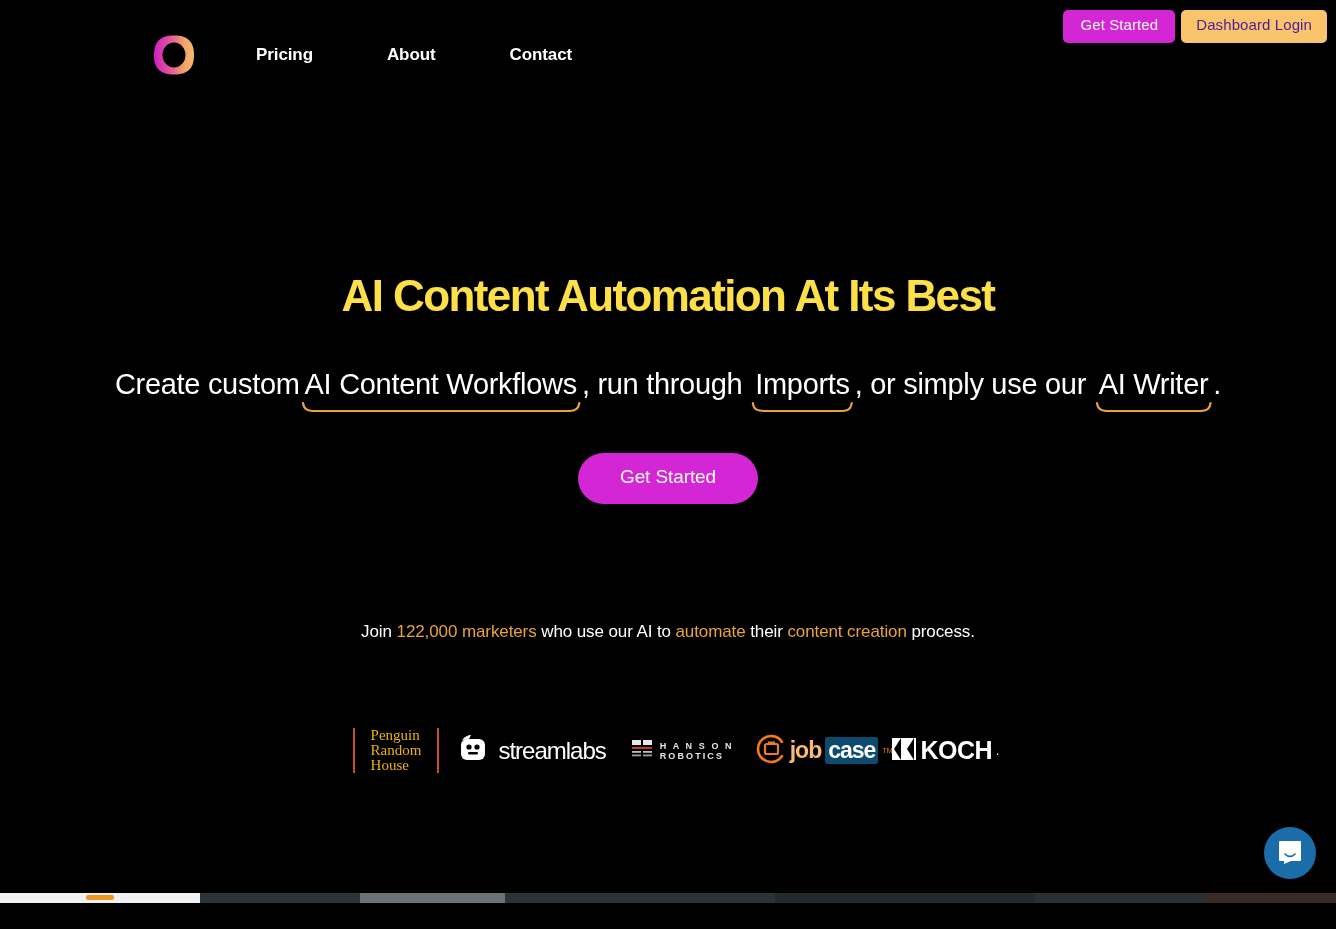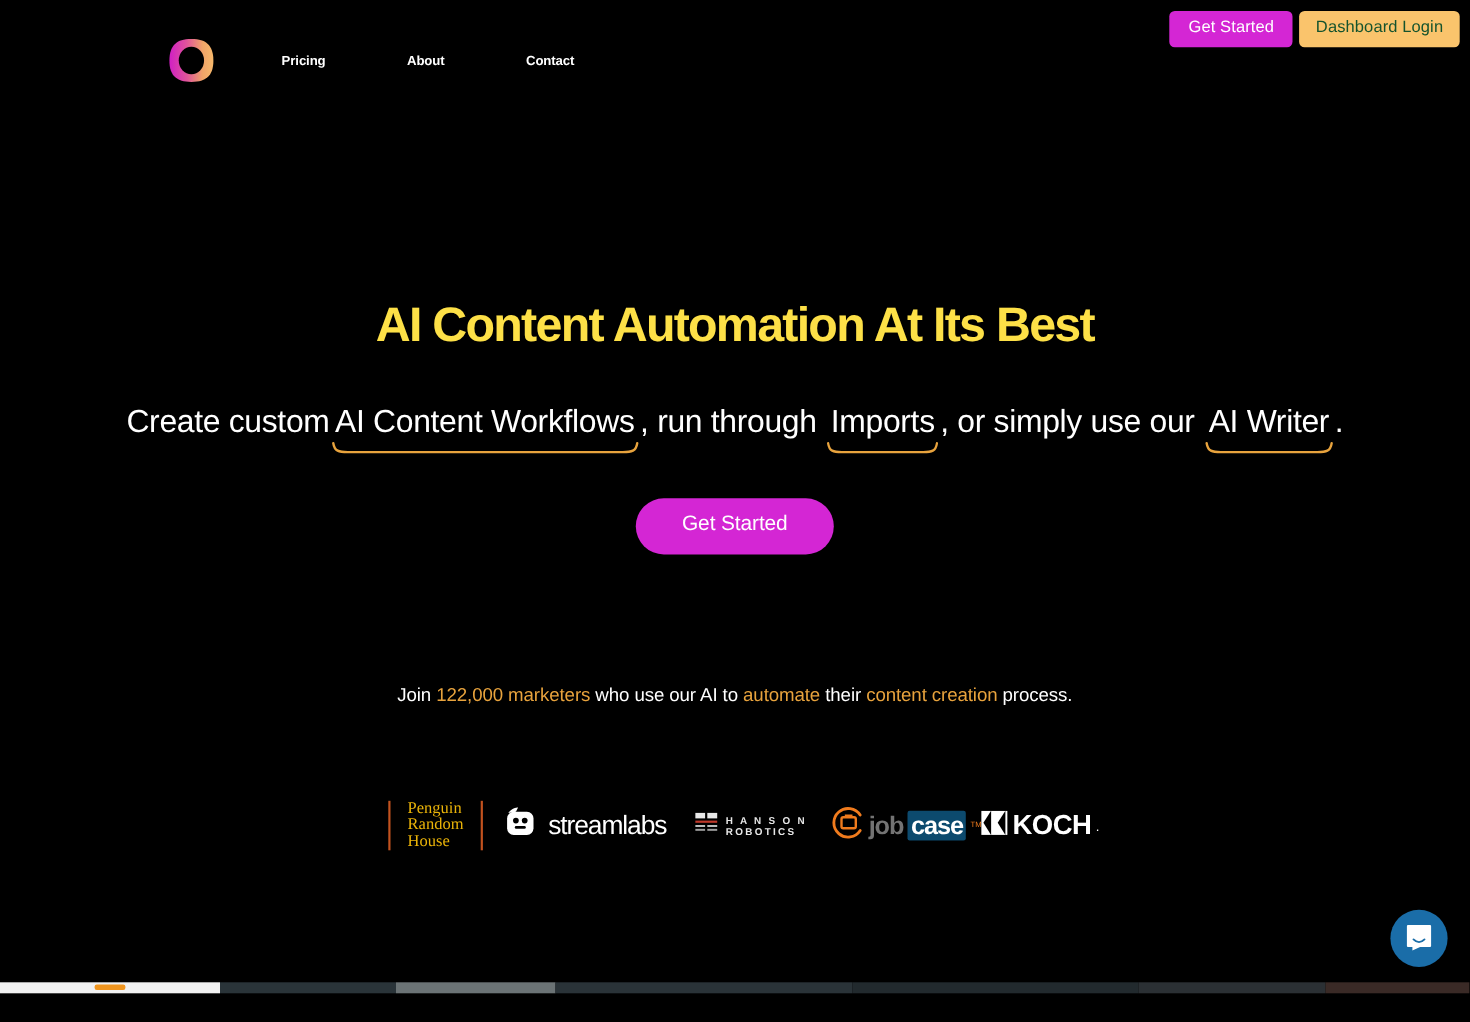--- a/index.html
+++ b/index.html
@@ -13,34 +13,34 @@
 
   
   .auth-bar { position:absolute; top:10px; right:9px; display:flex; gap:6px; z-index:40; }
   .btn-get-started-top {
     background:#D426D4; color:#ffffff; border:none;
     font-size:15px; font-family:"Liberation Sans", sans-serif;
     padding:7px 17px 9px; border-radius:5px; cursor:pointer; line-height:1.1;
     letter-spacing:.1px;
   }
   .btn-dashboard-login {
-    background:#FAC46C; color:#14532d; border:none;
+    background:#FAC46C; color:#4c1d95; border:none;
     font-size:15px; font-family:"Liberation Sans", sans-serif;
     padding:7px 15px 9px; border-radius:5px; cursor:pointer; line-height:1.1;
     letter-spacing:.1px;
   }
 
   
   .header { position:absolute; top:0; left:0; width:100%; height:110px; display:flex; align-items:center; }
   .brand { display:flex; align-items:center; margin-left:150px; cursor:pointer; }
   .brand-mark { width:48px; height:44px; flex:0 0 auto; }
   .brand-name { font-size:29px; font-weight:bold; color:#ffffff; letter-spacing:-.4px; margin-left:9px; white-space:nowrap; }
   .nav { display:flex; align-items:center; margin-left:58px; }
   .nav-link {
-    color:#ffffff; font-size:12px; font-weight:bold; text-decoration:none;
+    color:#ffffff; font-size:17px; font-weight:bold; text-decoration:none;
     padding:8px 0; margin-right:74px; white-space:nowrap; cursor:pointer;
     letter-spacing:-.1px;
   }
 
   
   .hero { position:absolute; top:0; left:0; width:100%; text-align:center; }
   .hero-title {
     position:absolute; top:272px; left:0; width:100%;
     font-size:44px; font-weight:bold; color:#fde047;
     letter-spacing:-1.6px; line-height:1.08; white-space:nowrap;
@@ -73,21 +73,21 @@
     display:flex; align-items:center; justify-content:center; gap:0;
   }
   .divider { width:2px; height:45px; background:#C2521E; margin:0 16px; flex:0 0 auto; }
 
   .logo-prh { color:#eab308; font-family:"Liberation Serif", serif; font-size:15px; line-height:15px; text-align:left; }
   .logo-streamlabs { display:flex; align-items:center; gap:9px; }
   .sl-word { color:#ffffff; font-size:24px; font-weight:normal; letter-spacing:-1px; }
   .logo-hanson { display:flex; align-items:center; gap:6px; margin-left:26px; }
   .hanson-word { color:#E6E6E6; font-size:9px; font-weight:bold; letter-spacing:2.1px; line-height:10px; }
   .logo-jobcase { display:flex; align-items:center; gap:4px; margin-left:22px; }
-  .jc-job { color:#737373; font-size:23px; font-weight:bold; letter-spacing:-1px; }
+  .jc-job { color:#fdba74; font-size:23px; font-weight:bold; letter-spacing:-1px; }
   .jc-case { background:#0c4a6e; color:#ffffff; font-size:23px; font-weight:bold; letter-spacing:-1px; padding:0 3px; border-radius:2px; }
   .jc-tm { color:#F07B1D; font-size:7px; vertical-align:super; }
   .logo-koch { display:flex; align-items:center; gap:4px; }
   .koch-word { color:#ffffff; font-size:25px; font-weight:bold; letter-spacing:-.5px; }
   .koch-dot { color:#ffffff; font-size:12px; }
 
   
   .chat-launcher {
     position:absolute; right:20px; bottom:24px;
     width:52px; height:52px; border-radius:50%;

